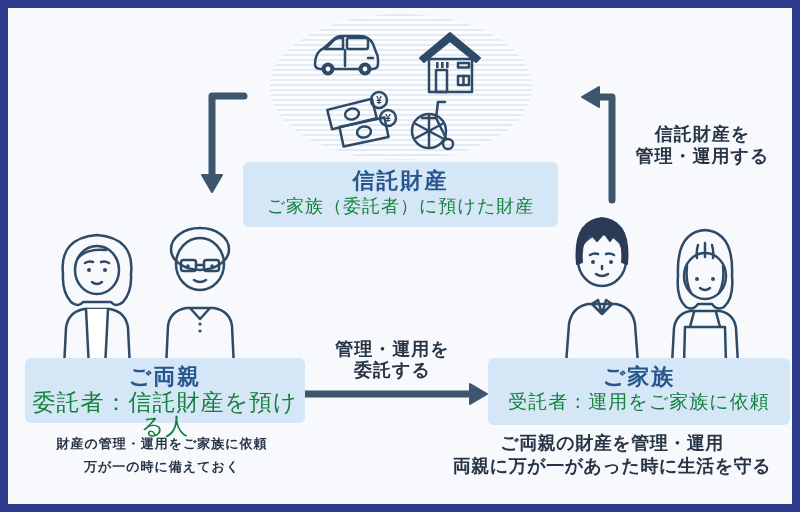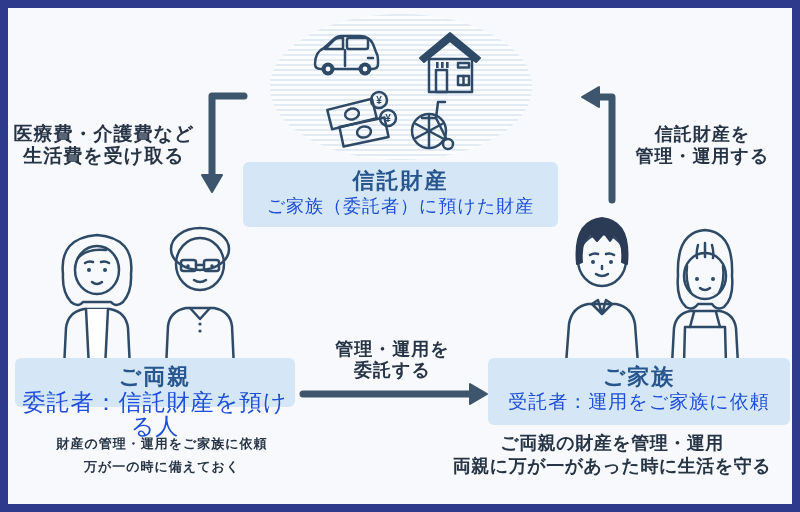--- a/index.html
+++ b/index.html
@@ -7,23 +7,23 @@
   #stage{position:relative;width:800px;height:512px;background:#f7f9fc;overflow:hidden;}
   #frame{position:absolute;inset:0;border:8px solid #2e3a8c;pointer-events:none;z-index:20;}
   .abs{position:absolute;}
   
   #asset-bubble{left:270px;top:14px;width:262px;height:146px;border-radius:50%;
     background:repeating-linear-gradient(to bottom,#e2eaf3 0 2px,rgba(255,255,255,0) 2px 5px);
     background-color:#fbfdff;z-index:1;}
   
   .bluebox{background:#d5e7f6;border-radius:6px;text-align:center;z-index:5;}
   .bluebox .t{font-weight:800;font-size:22px;letter-spacing:2px;color:#27558d;line-height:26px;margin-top:6px;}
-  .bluebox .s{font-size:18px;letter-spacing:1px;color:#1d4ed8;line-height:24px;}
+  .bluebox .s{font-size:18px;letter-spacing:1px;color:#15803d;line-height:24px;}
   #trust-box{left:243px;top:162px;width:315px;height:65px;}
-  #parents-box{left:15px;top:358px;width:280px;height:49px;}
+  #parents-box{left:25px;top:358px;width:280px;height:65px;}
   #family-box{left:488px;top:358px;width:302px;height:67px;}
   
   .note{font-weight:800;color:#273445;text-align:center;z-index:4;}
   #note-receive{left:4px;top:123px;width:200px;font-size:19px;line-height:22px;letter-spacing:1px;}
   #note-manage{left:615px;top:123px;width:175px;font-size:18px;line-height:22px;letter-spacing:1px;}
   #note-entrust{left:300px;top:339px;width:185px;font-size:18px;line-height:21px;letter-spacing:1px;}
   #note-parents{left:8px;top:432px;width:308px;font-size:13px;line-height:23px;letter-spacing:1px;}
   #note-family{left:438px;top:432px;width:348px;font-size:18px;line-height:23px;letter-spacing:0.5px;}
   svg{display:block;}
   .lineart{fill:none;stroke:#2e4a66;stroke-width:2.5;stroke-linecap:round;stroke-linejoin:round;}
@@ -165,24 +165,20 @@
   <div id="parents-box" class="abs bluebox">
     <div class="t">ご両親</div>
     <div class="s" style="font-size:23px;">委託者：信託財産を預ける人</div>
   </div>
 
   <div id="family-box" class="abs bluebox">
     <div class="t">ご家族</div>
     <div class="s" style="font-size:19px;">受託者：運用をご家族に依頼</div>
   </div>
 
-  <div id="note-receive" class="abs note">
-    <div>医療費・介護費など</div>
-    <div>生活費を受け取る</div>
-  </div>
   <div id="note-entrust" class="abs note">
     <div>管理・運用を</div>
     <div>委託する</div>
   </div>
   <div id="note-manage" class="abs note">
     <div>信託財産を</div>
     <div>管理・運用する</div>
   </div>
   <div id="note-parents" class="abs note">
     <div>財産の管理・運用をご家族に依頼</div>

